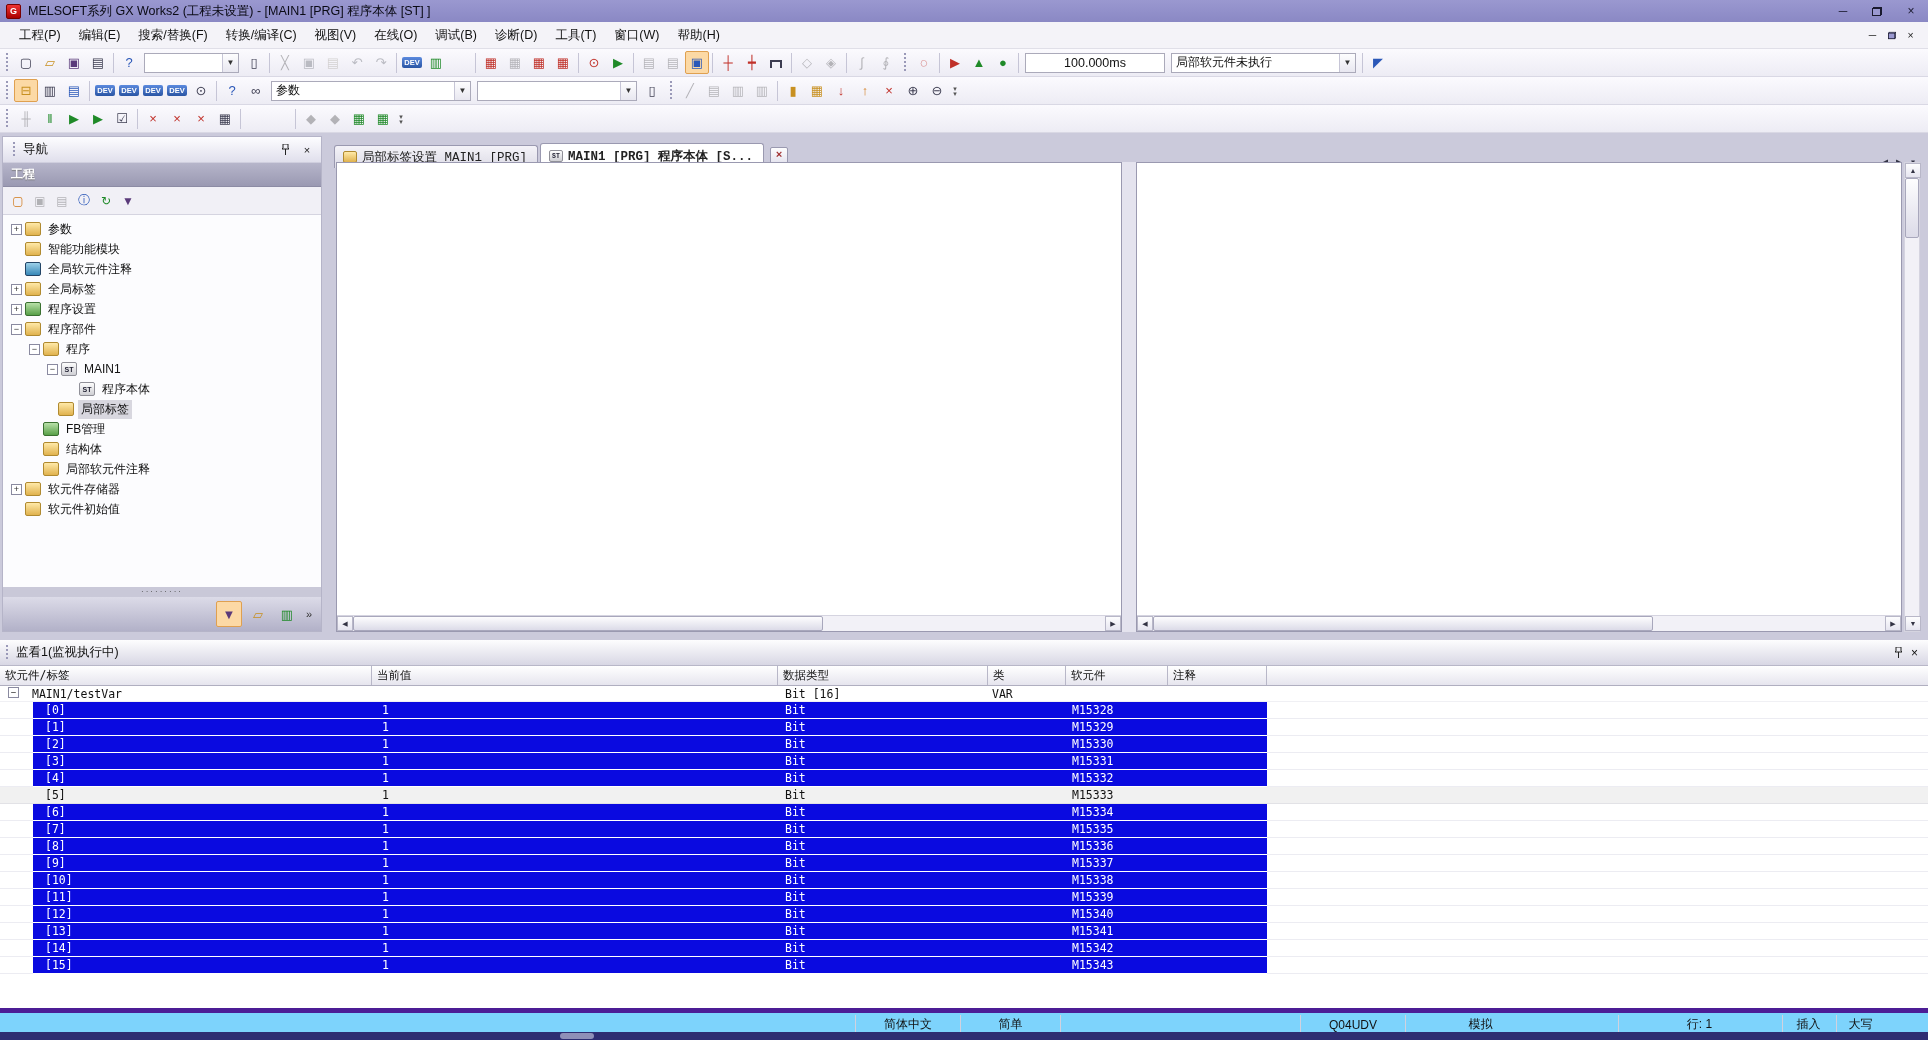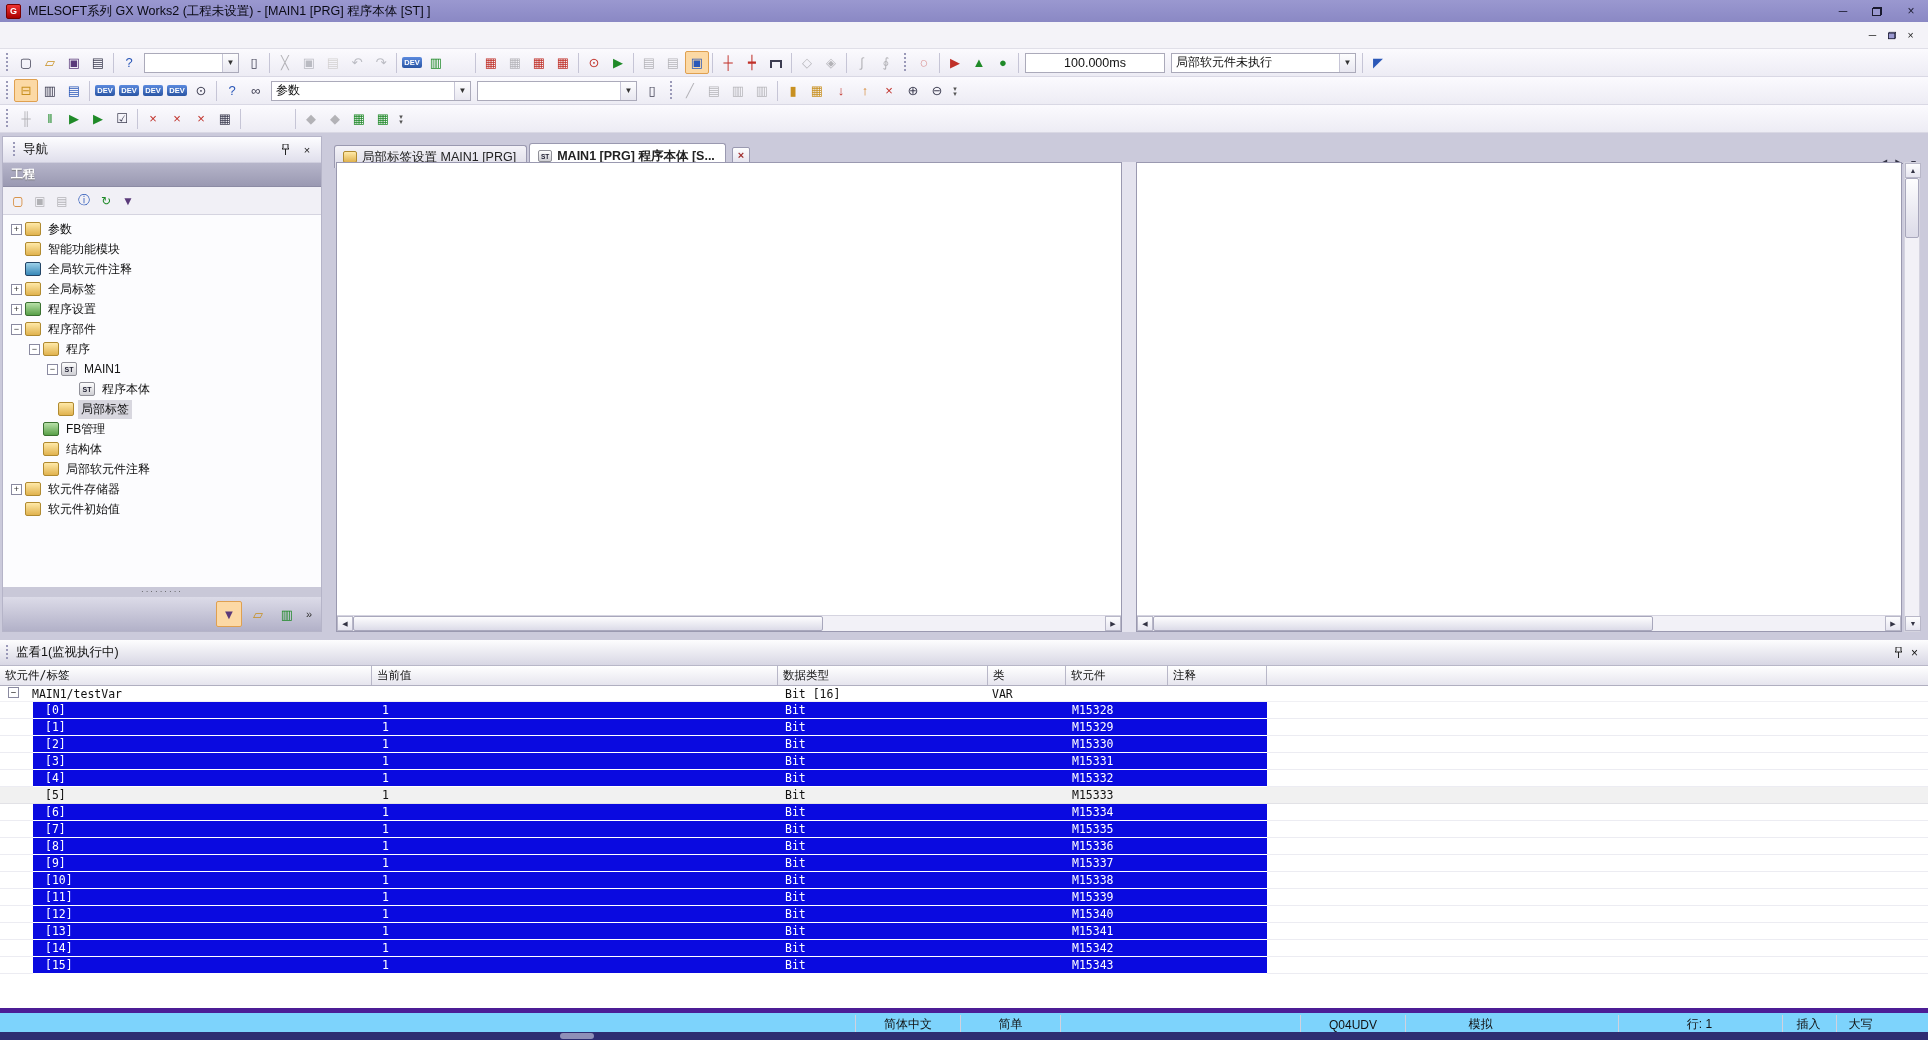--- a/index.html
+++ b/index.html
@@ -89,21 +89,21 @@
   .ti-green  { background:linear-gradient(#b8e0a8,#58a048); border:1px solid #3a7030; color:#fff; }
   .ti-globe  { background:linear-gradient(#9cd0e8,#3888b8); border:1px solid #246; color:#fff; }
   .nav-splitter { height:10px; background:#c9c8d8; display:flex; align-items:center; justify-content:center;
                   font-size:8px; color:#555; letter-spacing:2px; line-height:4px; }
   .nav-bottom { height:34px; background:linear-gradient(#dcdbe8,#b2b1c8); display:flex; align-items:center;
                 justify-content:flex-end; padding-right:6px; gap:3px; }
   .nav-bottom .icon { width:26px; height:26px; }
 
   
   .editor { position:absolute; left:334px; top:0; width:1592px; height:507px; }
-  .tabbar { position:absolute; left:0; top:9px; width:100%; height:26px; display:flex; align-items:flex-end; }
+  .tabbar { position:absolute; left:0; top:9px; width:100%; height:26px; display:flex; align-items:flex-end;font-family:Liberation Mono, monospace; }
   .tab { height:23px; display:flex; align-items:center; padding:0 10px 0 8px; font-size:12.5px;
          border:1px solid #9a99b0; border-bottom:none; border-radius:3px 3px 0 0;
          background:linear-gradient(#f4f3f8,#dcdbe6); margin-right:2px; color:#222; }
   .tab.active { background:#fff; font-weight:bold; height:25px;align-items:center; }
   .tab .tico { width:14px; height:12px; margin-right:5px; border-radius:2px; font-size:6.5px; font-weight:bold;
                display:flex; align-items:center; justify-content:center; }
   .tab-close { width:18px; height:17px; margin-left:4px; background:linear-gradient(#fdfdfe,#e4e3ee);
                border:1px solid #9a99b0; border-radius:2px; color:#a03030; font-size:11px; font-weight:bold;
                display:flex; align-items:center; justify-content:center; align-self:center; }
   .tab-arrows { margin-left:auto; display:flex; align-items:center; gap:8px; padding-right:10px; color:#334; font-size:10px; }
@@ -168,20 +168,33 @@
   <div class="win-controls">
     <div class="win-btn">─</div>
     <div class="win-btn">
         <span class="restore-glyph"></span>
       </div>
     <div class="win-btn">×</div>
   </div>
 </div>
 
 <div class="menubar">
+  <div id="menu-items" style="display:flex;">
+      <div class="menu-item">工程(P)</div>
+      <div class="menu-item">编辑(E)</div>
+      <div class="menu-item">搜索/替换(F)</div>
+      <div class="menu-item">转换/编译(C)</div>
+      <div class="menu-item">视图(V)</div>
+      <div class="menu-item">在线(O)</div>
+      <div class="menu-item">调试(B)</div>
+      <div class="menu-item">诊断(D)</div>
+      <div class="menu-item">工具(T)</div>
+      <div class="menu-item">窗口(W)</div>
+      <div class="menu-item">帮助(H)</div>
+    </div>
   <div class="mdi-controls">
     <div class="mdi-btn">─</div>
     <div class="mdi-btn">
         <span class="restore-glyph" style="transform:scale(.8);"></span>
       </div>
     <div class="mdi-btn">×</div>
   </div>
 </div>
 
 <div class="tb tb1" id="toolbar1">

